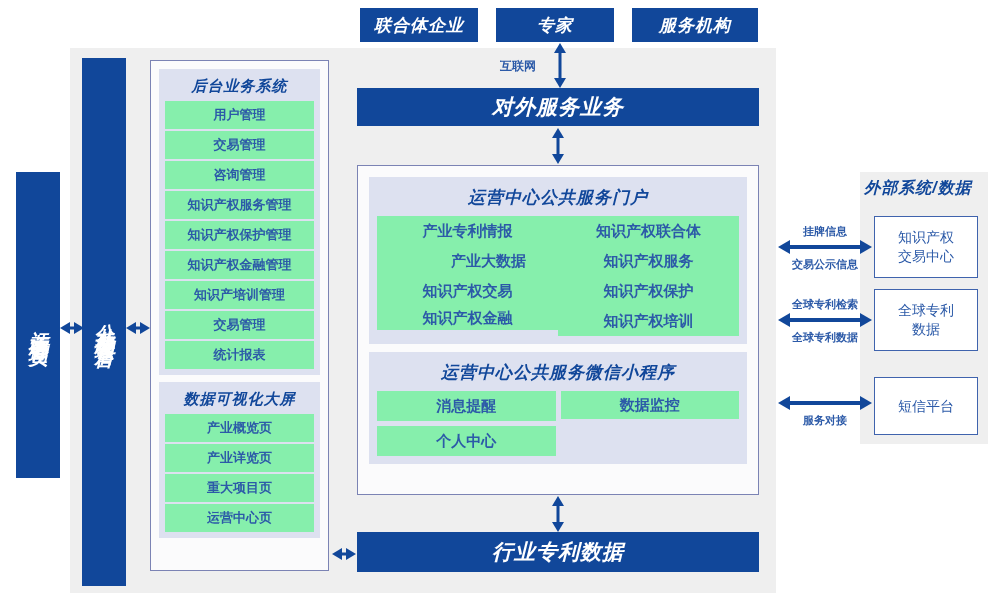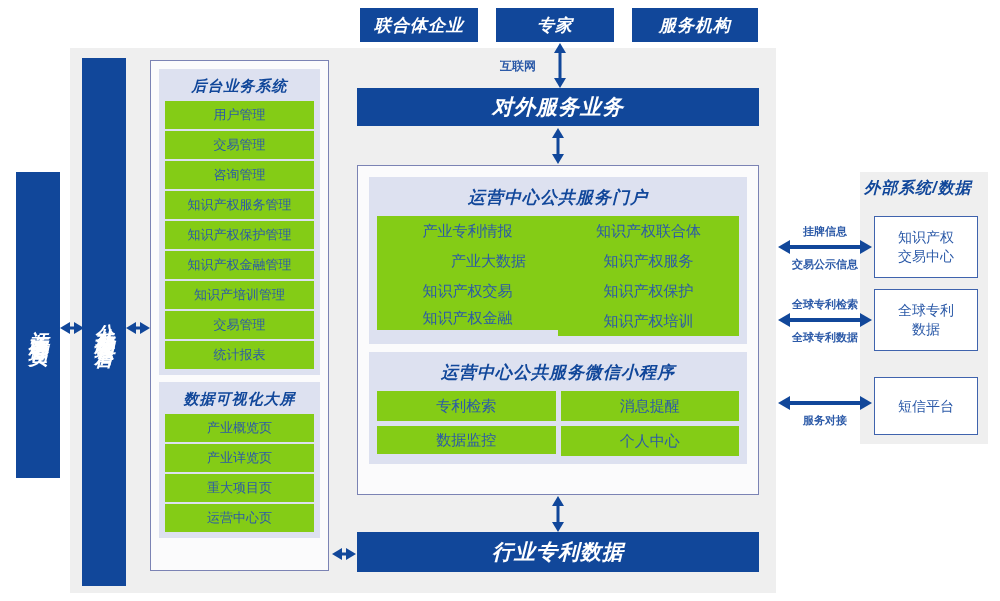--- a/index.html
+++ b/index.html
@@ -48,26 +48,27 @@
 
   .group-title {
     color: #11479a;
     font-weight: bold;
     font-style: italic;
     text-align: center;
     letter-spacing: 1px;
   }
 
   .cell {
-    background: #84cc16;
+    background: #86efac;
     color: #2c5aa8;
     display: flex;
     align-items: center;
     justify-content: center;
     box-sizing: border-box;
+    font-weight: bold;
   }
 
   .vert-label {
     writing-mode: vertical-rl;
     text-orientation: upright;
     letter-spacing: 3px;
   }
 
   .ext-card {
     background: #ffffff;
@@ -198,21 +199,20 @@
           <div class="cell" style="height: 24px; font-size: 15px;">知识产权金融</div>
           <div class="cell" style="height: 30px; font-size: 15px;">知识产权培训</div>
         </div>
     </div>
 
     <div style="height:8px;"></div>
 
     <div class="group-box" style="padding:6px 8px 8px 8px;">
       <div class="group-title" style="font-size:17px; padding:3px 0 7px 0;">运营中心公共服务微信小程序</div>
       <div style="display:grid; grid-template-columns:1fr 1fr; gap:5px;">
-          <div class="cell" style="height: 30px; font-size: 15px;">专利检索</div>
           <div class="cell" style="height: 30px; font-size: 15px;">消息提醒</div>
           <div class="cell" style="height: 28px; font-size: 15px;">数据监控</div>
           <div class="cell" style="height: 30px; font-size: 15px;">个人中心</div>
         </div>
     </div>
   </div>
 
   <div class="abs" style="left:550px; top:496px; width:16px; height:36px;">
     <svg class="arrow-svg" width="16" height="36" viewBox="0 0 16 36">
       <polygon points="8,0 14,10 2,10" fill="#11479a"></polygon>

